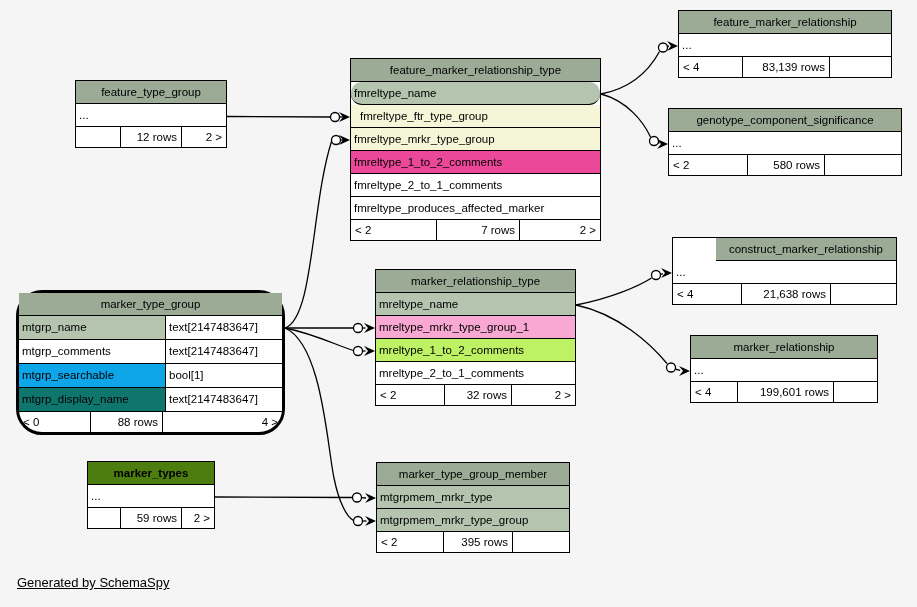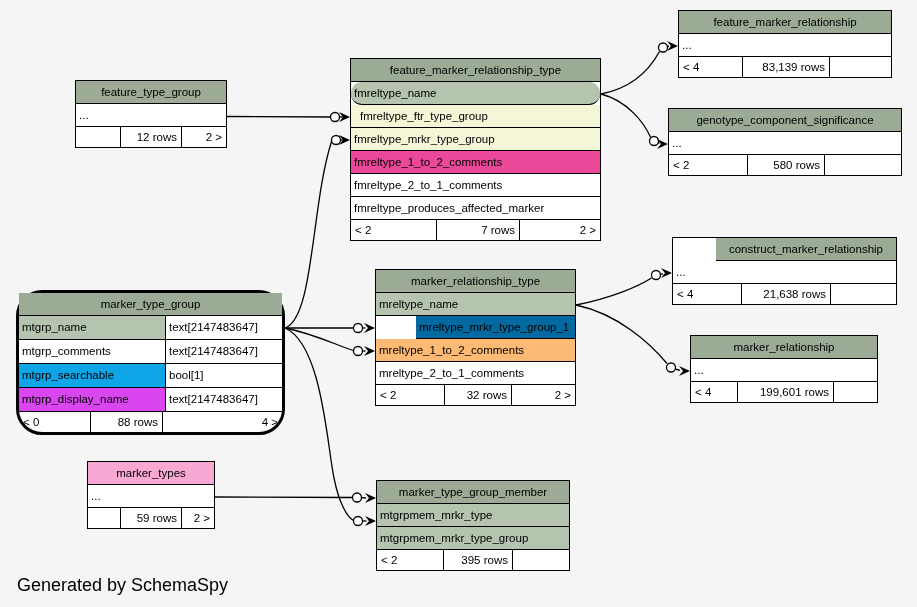--- a/index.html
+++ b/index.html
@@ -21,21 +21,21 @@
   }
   .trow { display:flex; height:22px; line-height:22px; border-bottom:1.2px solid #000; }
   .trow .cname { flex:1; padding-left:3px; white-space:nowrap; overflow:hidden; }
   .trow .ctype { flex:1; border-left:1.2px solid #000; padding-left:3px; white-space:nowrap; }
   .tfoot { display:flex; height:20px; line-height:20px; }
   .tfoot .fcell { box-sizing:border-box; padding:0 4px; white-space:nowrap; overflow:hidden; }
   .tfoot .fcell + .fcell { border-left:1.2px solid #000; }
   .tfoot .f-left { text-align:left; }
   .tfoot .f-num { text-align:right; }
   .tfoot .f-flex { flex:1; }
-  .footer-note { position:absolute; left:17px; top:575px; font-size:18px; }
+  .footer-note { position:absolute; left:17px; top:575px; font-size:13px;text-decoration:underline; }
   .edge { stroke:#000; stroke-width:1.3; fill:none; }
   .edge-circle { fill:#fff; stroke:#000; stroke-width:1.3; }
   .edge-arrow { fill:#000; stroke:none; }
 </style>
 </head>
 <body>
 
 <div class="canvas">
 
   <svg class="edges" viewBox="0 0 917 607">
@@ -179,38 +179,38 @@
         </div>
         <div class="trow" style="background: rgb(255, 255, 255); height: 23px; line-height: 23px;">
           <span class="cname" style="flex: 0 0 auto; width: 143px; background: rgb(255, 255, 255);">mtgrp_comments</span>
           <span class="ctype">text[2147483647]</span>
         </div>
         <div class="trow" style="background: rgb(255, 255, 255); height: 23px; line-height: 23px;">
           <span class="cname" style="flex: 0 0 auto; width: 143px; background: #0ea5e9;">mtgrp_searchable</span>
           <span class="ctype">bool[1]</span>
         </div>
         <div class="trow" style="background: rgb(255, 255, 255); height: 23px; line-height: 23px;">
-          <span class="cname" style="flex: 0 0 auto; width: 143px; background: #d946ef;">mtgrp_display_name</span>
+          <span class="cname" style="flex: 0 0 auto; width: 143px; background: #0f766e;">mtgrp_display_name</span>
           <span class="ctype">text[2147483647]</span>
         </div>
         <div class="tfoot">
           <span class="fcell f-left" style="width: 71px;">&lt; 0</span>
           <span class="fcell f-num" style="width: 72px;">88 rows</span>
           <span class="fcell f-num f-flex">4 &gt;</span>
         </div>
       </div>
       <div class="db-table" style="left: 375px; top: 269px; width: 201px;">
         <div class="thead" style="background: rgb(155, 171, 150);">marker_relationship_type</div>
         <div class="trow" style="background: rgb(180, 196, 174);">
           <span class="cname">mreltype_name</span>
         </div>
-        <div class="trow" style="background: #0369a1; margin-left: 40px;">
+        <div class="trow" style="background: #f9a8d4;">
           <span class="cname">mreltype_mrkr_type_group_1</span>
         </div>
-        <div class="trow" style="background: #fdba74; justify-content: flex-end;">
+        <div class="trow" style="background: #bef264; justify-content: flex-end;">
           <span class="cname">mreltype_1_to_2_comments</span>
         </div>
         <div class="trow" style="background: rgb(255, 255, 255);">
           <span class="cname">mreltype_2_to_1_comments</span>
         </div>
         <div class="tfoot">
           <span class="fcell f-left" style="width: 68px;">&lt; 2</span>
           <span class="fcell f-num" style="width: 67px; text-align: right;">32 rows</span>
           <span class="fcell f-num f-flex">2 &gt;</span>
         </div>
@@ -231,31 +231,31 @@
         <div class="trow" style="background: rgb(255, 255, 255);">
           <span class="cname">...</span>
         </div>
         <div class="tfoot">
           <span class="fcell f-left" style="width: 46px;">&lt; 4</span>
           <span class="fcell f-num" style="width: 96px;">199,601 rows</span>
           <span class="fcell f-num f-flex"></span>
         </div>
       </div>
       <div class="db-table" style="left: 87px; top: 461px; width: 128px;">
-        <div class="thead" style="background: #f9a8d4;">marker_types</div>
+        <div class="thead" style="background: #4d7c0f; font-weight: bold;">marker_types</div>
         <div class="trow" style="background: rgb(255, 255, 255);">
           <span class="cname">...</span>
         </div>
         <div class="tfoot">
           <span class="fcell f-left" style="width: 32px;"></span>
           <span class="fcell f-num" style="width: 61px;">59 rows</span>
           <span class="fcell f-num f-flex">2 &gt;</span>
         </div>
       </div>
-      <div class="db-table" style="left: 376px; top: 462px; width: 194px; margin-top: 18px;">
+      <div class="db-table" style="left: 376px; top: 462px; width: 194px;">
         <div class="thead" style="background: rgb(155, 171, 150);">marker_type_group_member</div>
         <div class="trow" style="background: rgb(180, 196, 174); align-items: center;">
           <span class="cname">mtgrpmem_mrkr_type</span>
         </div>
         <div class="trow" style="background: rgb(180, 196, 174);">
           <span class="cname">mtgrpmem_mrkr_type_group</span>
         </div>
         <div class="tfoot">
           <span class="fcell f-left" style="width: 66px;">&lt; 2</span>
           <span class="fcell f-num" style="width: 69px;">395 rows</span>

